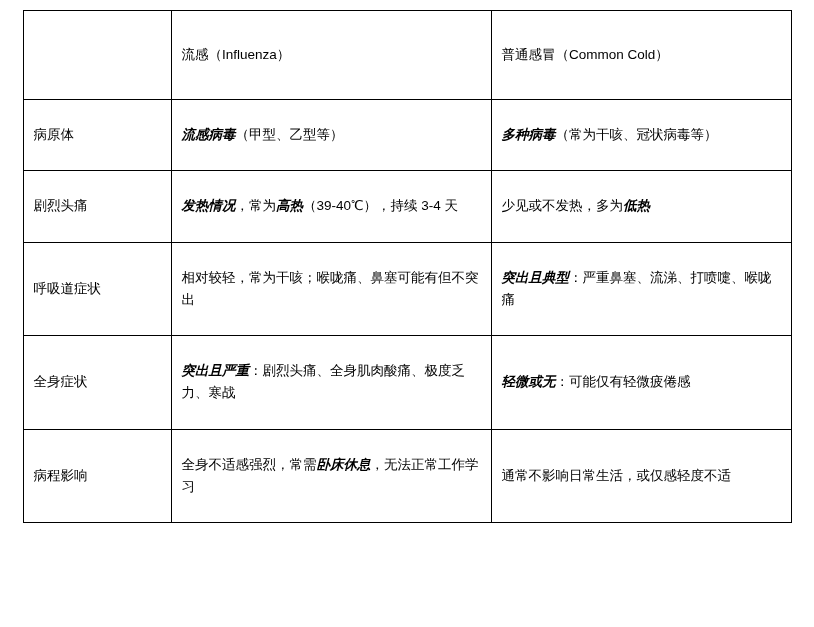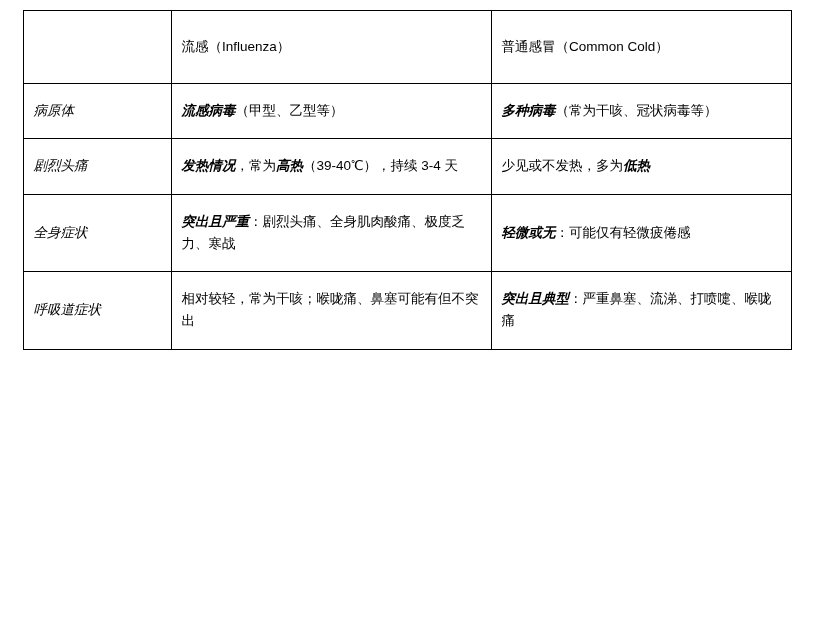--- a/index.html
+++ b/index.html
@@ -23,40 +23,39 @@
   }
   table.cmp {
     border-collapse: collapse;
     width: 768px;
     margin: 0 auto;
     table-layout: fixed;
   }
   table.cmp td, table.cmp th {
     border: 1px solid #000000;
     vertical-align: middle;
-    padding: 16px 10px;
+    padding: 24px 10px;
     font-size: 13.5px;
     line-height: 1.65;
     font-weight: normal;
     text-align: left;
   }
   col.c-label { width: 148px; }
   col.c-flu   { width: 320px; }
   col.c-cold  { width: 300px; }
 
   .hdr-cell {
     font-weight: bold;
     font-size: 14px;
     height: 40px;
   }
   .hdr-empty { height: 40px; }
   .row-label {
     font-weight: bold;
     font-size: 14px;
-    font-style: italic;
   }
   .b { font-weight: bold; font-style: italic; }
   .cell-txt {
     white-space: normal;
     word-break: break-word;
   }
 </style>
 </head>
 <body>
 
@@ -81,27 +80,32 @@
       </tr>
 
 
       <tr>
         <td class="row-label">剧烈头痛</td>
         <td class="cell-txt"><span class="b">发热情况</span><span>，常为</span><span class="b">高热</span><span>（39-40℃），持续 3-4 天</span></td>
         <td class="cell-txt"><span>少见或不发热，多为</span><span class="b">低热</span><span></span></td>
       </tr>
 
       <tr>
+        <td class="row-label">呼吸道症状</td>
+        <td class="cell-txt"><span class="b"></span><span>相对较轻，常为干咳；喉咙痛、鼻塞可能有但不突出</span></td>
+        <td class="cell-txt"><span class="b">突出且典型</span><span>：严重鼻塞、流涕、打喷嚏、喉咙痛</span></td>
+      </tr>
+
+      <tr>
         <td class="row-label">全身症状</td>
         <td class="cell-txt"><span class="b">突出且严重</span><span>：剧烈头痛、全身肌肉酸痛、极度乏力、寒战</span></td>
         <td class="cell-txt"><span class="b">轻微或无</span><span>：可能仅有轻微疲倦感</span></td>
       </tr>
 
+
       <tr>
-        <td class="row-label">呼吸道症状</td>
-        <td class="cell-txt"><span class="b"></span><span>相对较轻，常为干咳；喉咙痛、鼻塞可能有但不突出</span></td>
-        <td class="cell-txt"><span class="b">突出且典型</span><span>：严重鼻塞、流涕、打喷嚏、喉咙痛</span></td>
+        <td class="row-label">病程影响</td>
+        <td class="cell-txt"><span>全身不适感强烈，常需</span><span class="b">卧床休息</span><span>，无法正常工作学习</span></td>
+        <td class="cell-txt"><span class="b"></span><span>通常不影响日常生活，或仅感轻度不适</span></td>
       </tr>
-
-
     </tbody>
   </table>
 </div>
 
 </body></html>

